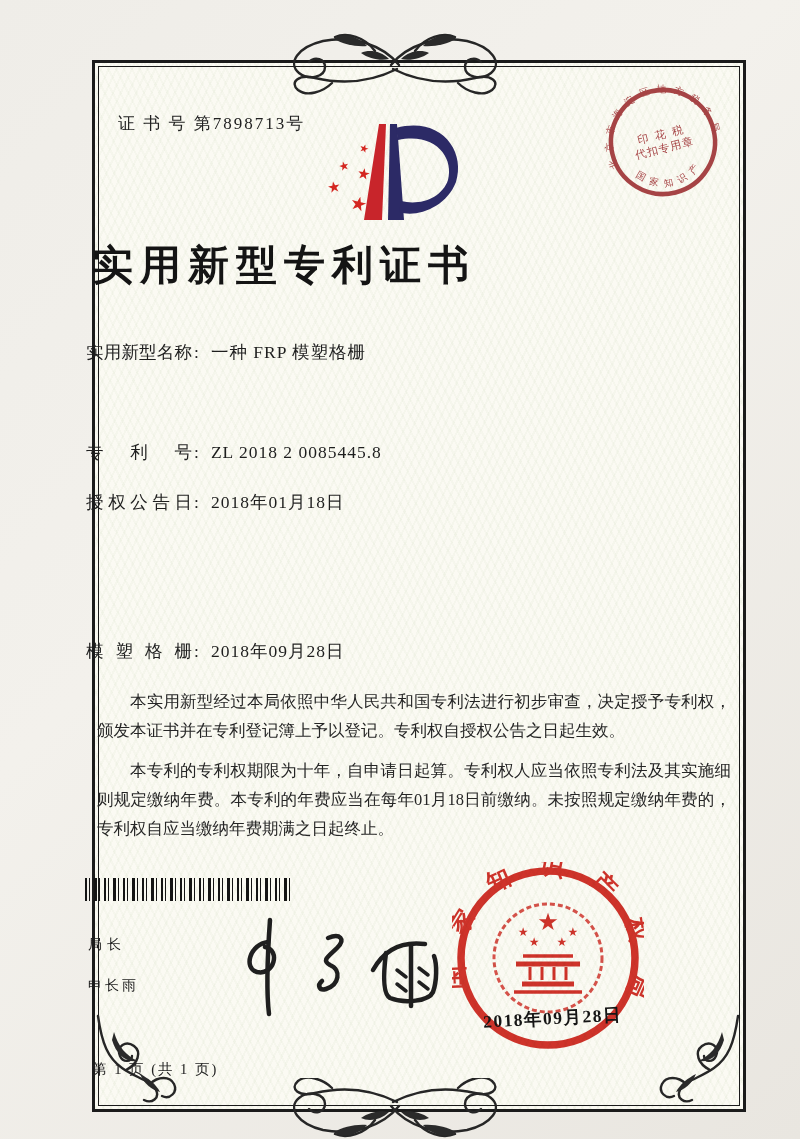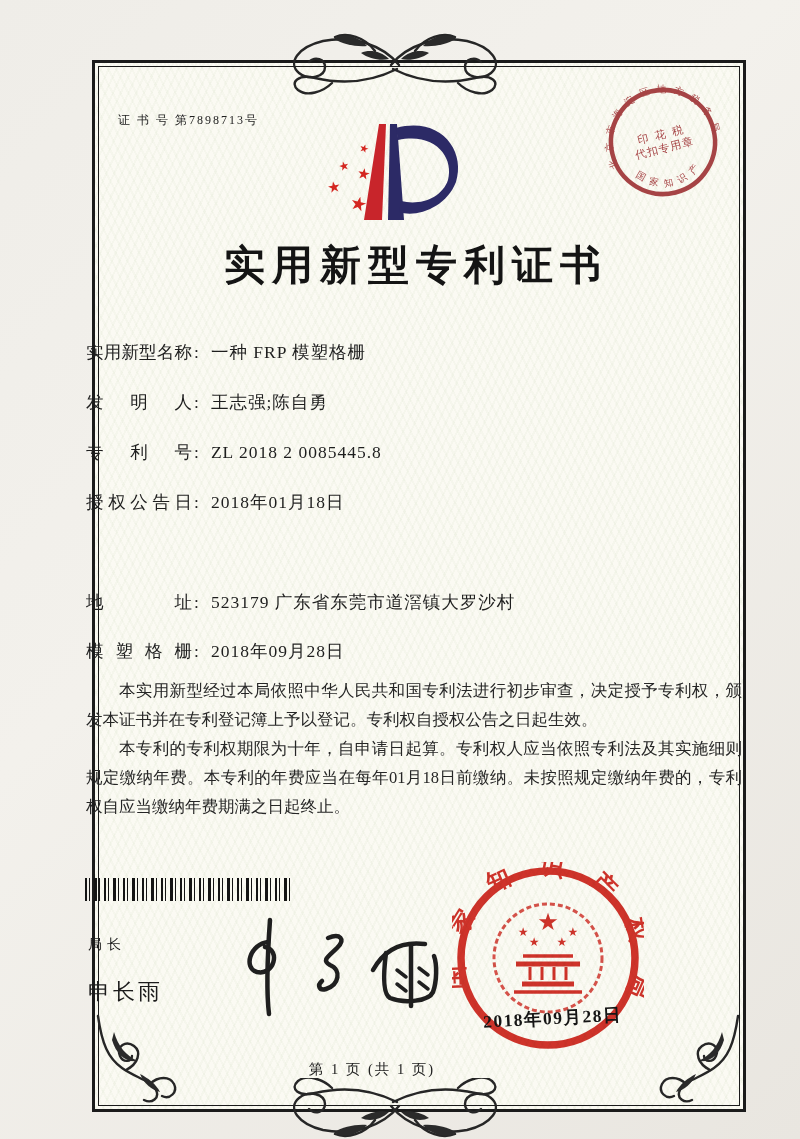--- a/index.html
+++ b/index.html
@@ -7,48 +7,48 @@
         background:linear-gradient(135deg,#efedE8 0%,#f3f1ec 40%,#e9e6e0 100%);
         font-family:"Liberation Serif","DejaVu Serif",serif;color:#1c1c1c;}
   
   .frame{position:absolute;left:92px;top:60px;width:648px;height:1046px;
          border:3px solid #1b1b1b;
          background:
            repeating-linear-gradient(115deg,rgba(148,178,120,0.055) 0 2px,rgba(0,0,0,0) 2px 7px),
            repeating-linear-gradient(63deg,rgba(148,178,120,0.05) 0 2px,rgba(0,0,0,0) 2px 7px),
            #fbfaf3;}
   .frame-inner{position:absolute;inset:3px;border:1px solid #1b1b1b;}
-  .cert-no{position:absolute;left:118px;top:112px;font-size:12px;letter-spacing:2px;color:#222;font-family:Liberation Serif, serif;}
-  .title{position:absolute;left:92px;top:238px;width:648px;text-align:center;
+  .cert-no{position:absolute;left:118px;top:112px;font-size:17px;letter-spacing:2px;color:#222;font-family:Liberation Serif, serif;}
+  .title{position:absolute;left:92px;top:238px;width:648px;
          font-size:41px;font-weight:700;letter-spacing:7px;color:#141414;}
   .logo{position:absolute;left:300px;top:110px;}
   .ornament-top{position:absolute;left:245px;top:28px;}
   .ornament-bottom{position:absolute;left:245px;top:1078px;}
   .corner{position:absolute;}
   .corner.br{left:652px;top:1014px;}
   .corner.bl{left:96px;top:1014px;transform:scaleX(-1);}
   .tax-stamp{position:absolute;left:601px;top:80px;opacity:.88;}
   .field-row{position:absolute;left:86px;font-size:17.5px;white-space:nowrap;color:#1e1e1e;}
   .flabel{display:inline-block;width:106px;text-align:justify;text-align-last:justify;letter-spacing:0;}
   .fcolon{display:inline-block;margin:0 12px 0 2px;}
   .fvalue{letter-spacing:1px;}
   .grant-no{position:absolute;left:452px;top:0;}
   .paras{position:absolute;left:86px;top:676px;width:656px;font-size:16.5px;
          line-height:29px;color:#262626;text-align:justify;}
-  .paras p{margin:0;text-indent:33px;}
+  .paras p{margin:11px;text-indent:33px;}
   .barcode{position:absolute;left:85px;top:878px;width:208px;height:23px;background:
      repeating-linear-gradient(90deg,#141414 0 2px,rgba(0,0,0,0) 2px 4px,#141414 4px 5px,
        rgba(0,0,0,0) 5px 9px,#141414 9px 12px,rgba(0,0,0,0) 12px 14px,#141414 14px 15px,rgba(0,0,0,0) 15px 19px);}
   .officer-title{position:absolute;left:88px;top:936px;font-size:14px;letter-spacing:5px;}
-  .officer-name{position:absolute;left:88px;top:977px;font-size:22px;letter-spacing:3px;}
+  .officer-name{position:absolute;left:88px;top:977px;font-size:14px;letter-spacing:3px;}
   .signature{position:absolute;left:190px;top:908px;}
   .seal{position:absolute;left:452px;top:862px;mix-blend-mode:multiply;opacity:.93;}
   .seal-date{position:absolute;left:483px;top:1006px;font-size:17.5px;font-weight:600;
              letter-spacing:1.5px;color:#151515;transform:rotate(-3deg);z-index:6;}
-  .footer{position:absolute;left:92px;top:1060px;width:560px;text-align:center;
+  .footer{position:absolute;left:92px;top:1060px;width:560px;text-align:left;
           font-size:14.5px;letter-spacing:2px;color:#222;}
   .flourish{stroke:#262626;fill:none;stroke-width:2.4;stroke-linecap:round;}
   .flourish-fill{fill:#2a2a2a;stroke:none;}
 </style>
 </head>
 <body>
 
 <div class="page">
 
   <div class="frame">
@@ -115,31 +115,25 @@
     <path d="M79,14 L86,14 L82,110 L64,110 Z" fill="#c8252b"></path>
     <path d="M90,14 L97,14 L104,110 L88,110 Z" fill="#2c2a66"></path>
     <path d="M96,18 C140,6 166,40 156,72 C146,98 116,108 99,102 L101,91 C120,96 142,88 148,70 C154,48 136,22 98,30 Z" fill="#2c2a66"></path>
   </svg>
 
   <div class="title">实用新型专利证书</div>
 
   <div class="field-row" style="top:340px">
     <span class="flabel">实用新型名称</span><span class="fcolon">:</span><span class="fvalue">一种 FRP 模塑格栅</span>
   </div>
-  <div class="field-row" style="top:390px">
-    <span class="flabel">发明人</span><span class="fcolon">:</span><span class="fvalue">王志强;陈自勇</span>
-  </div>
   <div class="field-row" style="top:440px">
     <span class="flabel">专利号</span><span class="fcolon">:</span><span class="fvalue">ZL 2018 2 0085445.8</span>
   </div>
   <div class="field-row" style="top:490px">
     <span class="flabel">授权公告日</span><span class="fcolon">:</span><span class="fvalue">2018年01月18日</span>
-  </div>
-  <div class="field-row" style="top:590px">
-    <span class="flabel">地址</span><span class="fcolon">:</span><span class="fvalue">523179 广东省东莞市道滘镇大罗沙村</span>
   </div>
   <div class="field-row" style="top:639px;width:656px">
     <span class="flabel">模塑格栅</span><span class="fcolon">:</span><span class="fvalue">2018年09月28日</span>
   </div>
 
   <div class="paras">
     <p>本实用新型经过本局依照中华人民共和国专利法进行初步审查，决定授予专利权，颁发本证书并在专利登记簿上予以登记。专利权自授权公告之日起生效。</p>
     <p>本专利的专利权期限为十年，自申请日起算。专利权人应当依照专利法及其实施细则规定缴纳年费。本专利的年费应当在每年01月18日前缴纳。未按照规定缴纳年费的，专利权自应当缴纳年费期满之日起终止。</p>
   </div>
 

